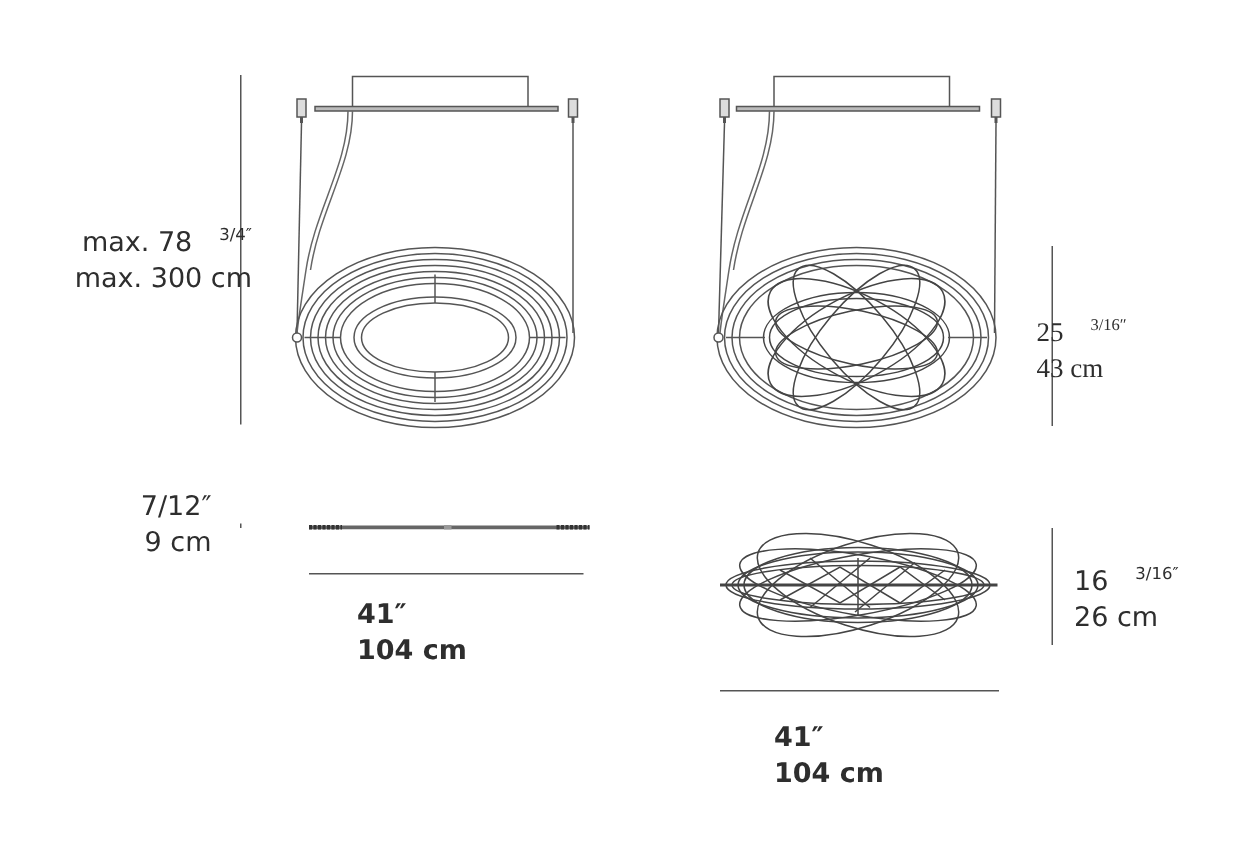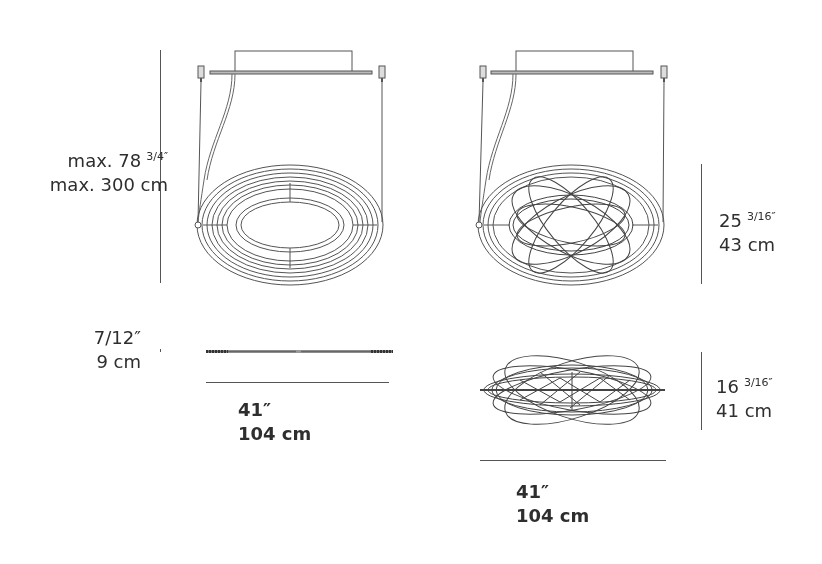--- a/index.html
+++ b/index.html
@@ -1,57 +1,57 @@
 <!DOCTYPE html>
 <html><head>
 <meta charset="utf-8">
 <style>
   html, body { margin: 0; padding: 0; background: #ffffff; }
   body { width: 822px; height: 564px; position: relative; overflow: hidden;
          font-family: "DejaVu Sans", "Liberation Sans", sans-serif; color: #333333; }
   .lbl { position: absolute; font-size: 18px; line-height: 24px; color: #2e2e2e; white-space: nowrap; }
-  .lbl sup { font-size: 11px; vertical-align: 7px; margin-left: 5px; }
+  .lbl sup { font-size: 11px; vertical-align: 7px; margin-left: 18px; }
   .right { text-align: right; }
   .center { text-align: left; font-weight: bold; }
   .dim { position: absolute; background: #555555; }
   svg.drw { position: absolute; left: 0; top: 0; }
 </style>
 </head>
 <body>
 
 <div class="dim" style="left:160px; top:50px; width:1px; height:233px;"></div>
 <div class="dim" style="left:701px; top:164px; width:1px; height:120px;"></div>
 <div class="dim" style="left:160px; top:349px; width:1px; height:3px;"></div>
 <div class="dim" style="left:206px; top:382px; width:183px; height:1px;"></div>
 <div class="dim" style="left:701px; top:352px; width:1px; height:78px;"></div>
 <div class="dim" style="left:480px; top:460px; width:186px; height:1px;"></div>
 
 <div class="lbl right" style="right:654px; top:145px;">
   <span><span>max. 78</span><sup>3/4″</sup></span><br>
   <span>max. 300 cm</span>
 </div>
 
-<div class="lbl" style="left:719px; top:205px;">
+<div class="lbl" style="left:691px; top:205px;font-family:Liberation Serif, serif;">
   <span>25</span><sup>3/16″</sup><br>
   <span>43 cm</span>
 </div>
 
 <div class="lbl right" style="right:681px; top:326px;">
   <span>7/12″</span><br>
   <span>9 cm</span>
 </div>
 
 <div class="lbl center" style="left:238px; width:120px; top:398px;">
   <span>41″</span><br>
   <span>104 cm</span>
 </div>
 
 <div class="lbl" style="left:716px; top:371px;">
   <span>16</span><sup>3/16″</sup><br>
-  <span>41 cm</span>
+  <span>26 cm</span>
 </div>
 
 <div class="lbl center" style="left:516px; width:120px; top:480px;">
   <span>41″</span><br>
   <span>104 cm</span>
 </div>
 
 <svg class="drw" width="822" height="564" viewBox="0 0 822 564" fill="none" stroke="#555" stroke-width="1">
 
   <g>

